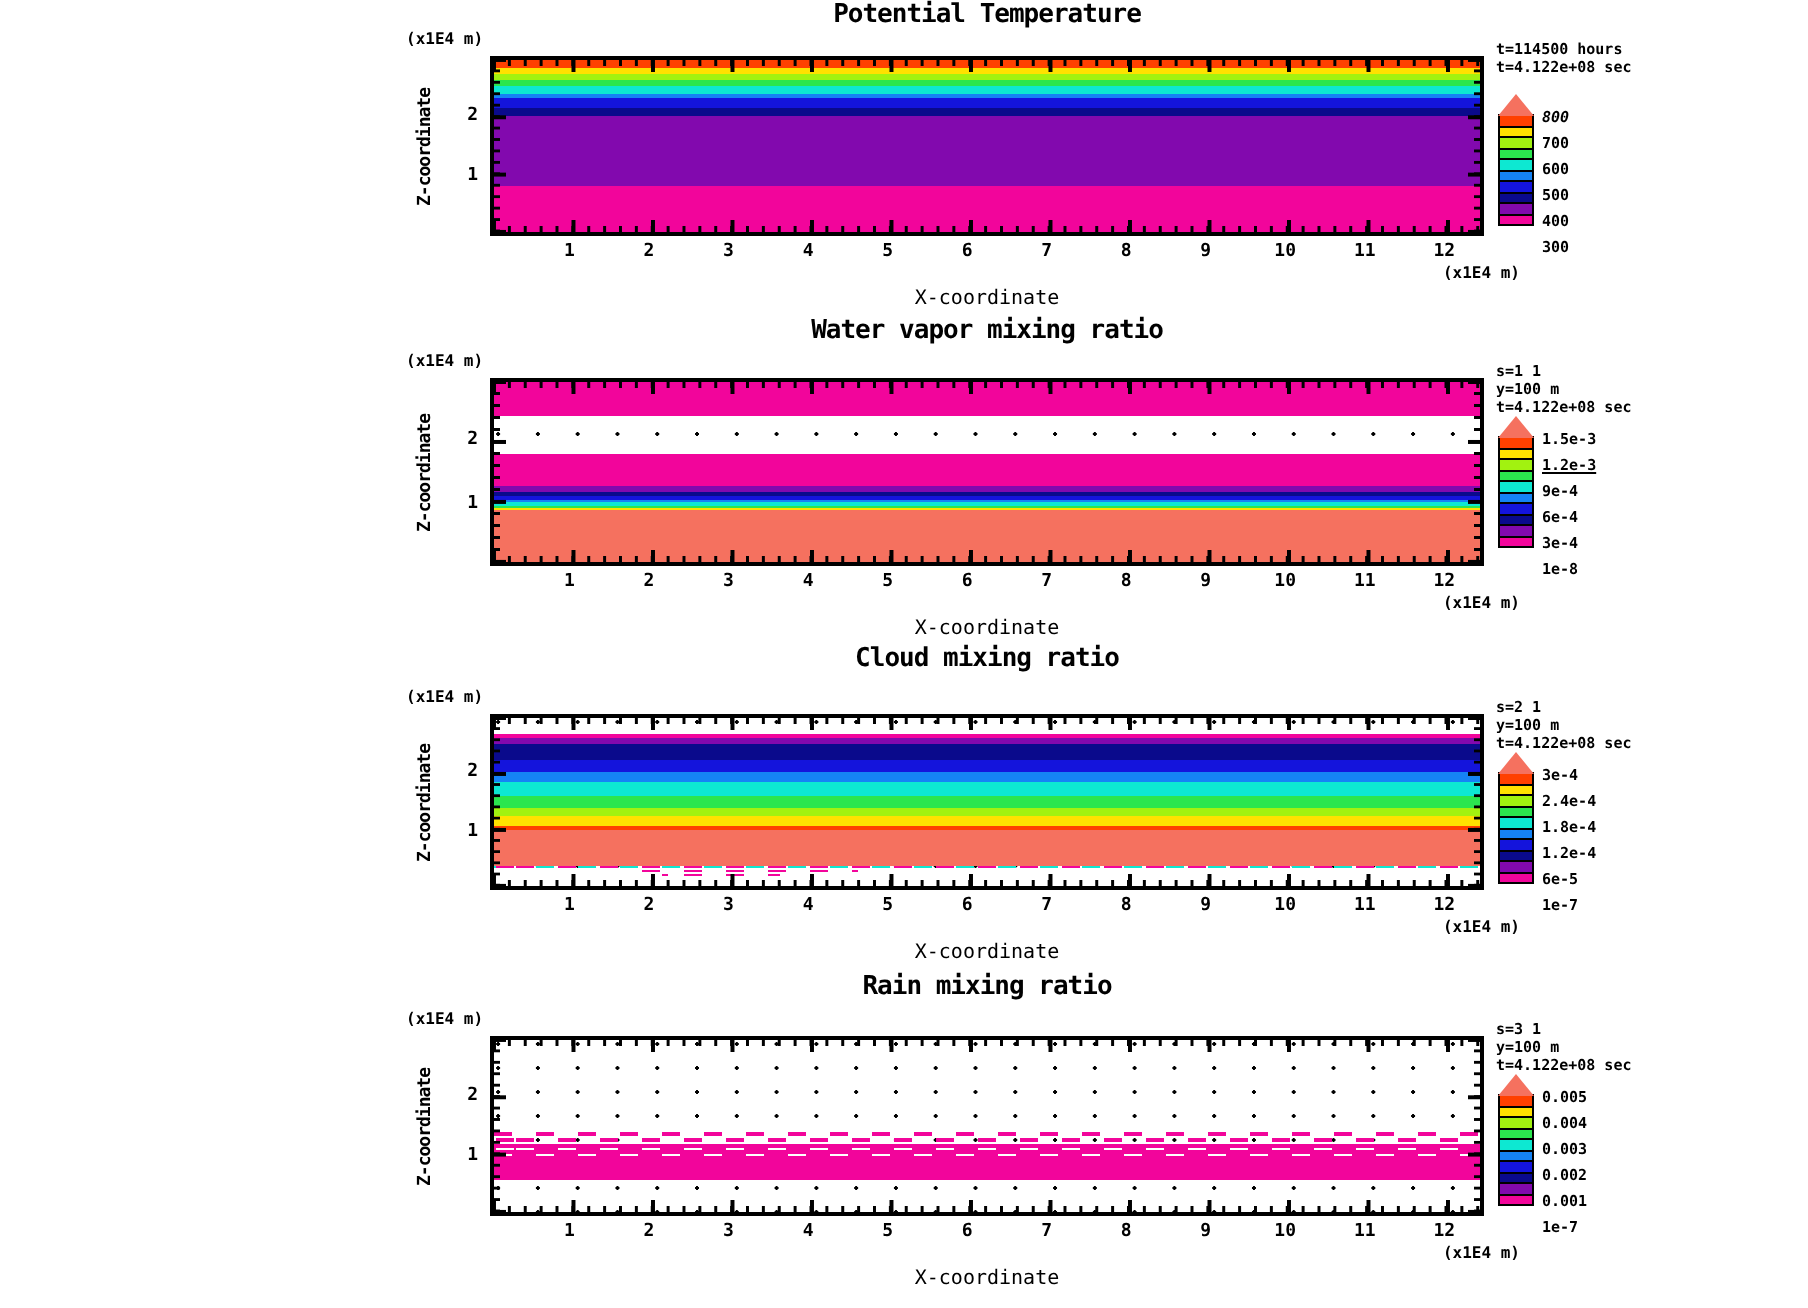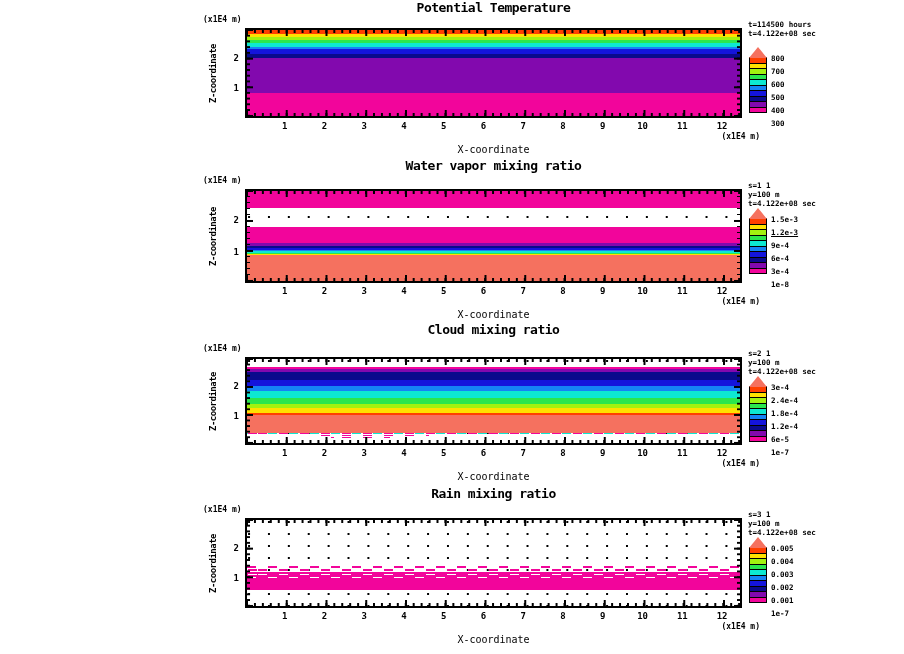--- a/index.html
+++ b/index.html
@@ -115,21 +115,21 @@
         <div class="cb-box" style="background: rgb(255, 64, 0);"></div>
         <div class="cb-box" style="background: rgb(255, 225, 0);"></div>
         <div class="cb-box" style="background: rgb(162, 242, 16);"></div>
         <div class="cb-box" style="background: rgb(43, 230, 78);"></div>
         <div class="cb-box" style="background: rgb(13, 232, 210);"></div>
         <div class="cb-box" style="background: rgb(21, 131, 245);"></div>
         <div class="cb-box" style="background: rgb(20, 20, 220);"></div>
         <div class="cb-box" style="background: rgb(10, 10, 140);"></div>
         <div class="cb-box" style="background: rgb(130, 9, 174);"></div>
         <div class="cb-box" style="background: rgb(242, 5, 155);"></div>
-        <div class="cb-lab" style="top: 7px;">800</div>
+        <div class="cb-lab" style="top: 7px; font-style: italic;">800</div>
         <div class="cb-lab" style="top: 20px;">700</div>
         <div class="cb-lab" style="top: 33px;">600</div>
         <div class="cb-lab" style="top: 46px;">500</div>
         <div class="cb-lab" style="top: 59px;">400</div>
         <div class="cb-lab" style="top: 72px;">300</div>
       </div>
   </div>
 
   <div class="panel pnl1">
     <div class="title">Water vapor mixing ratio</div>

